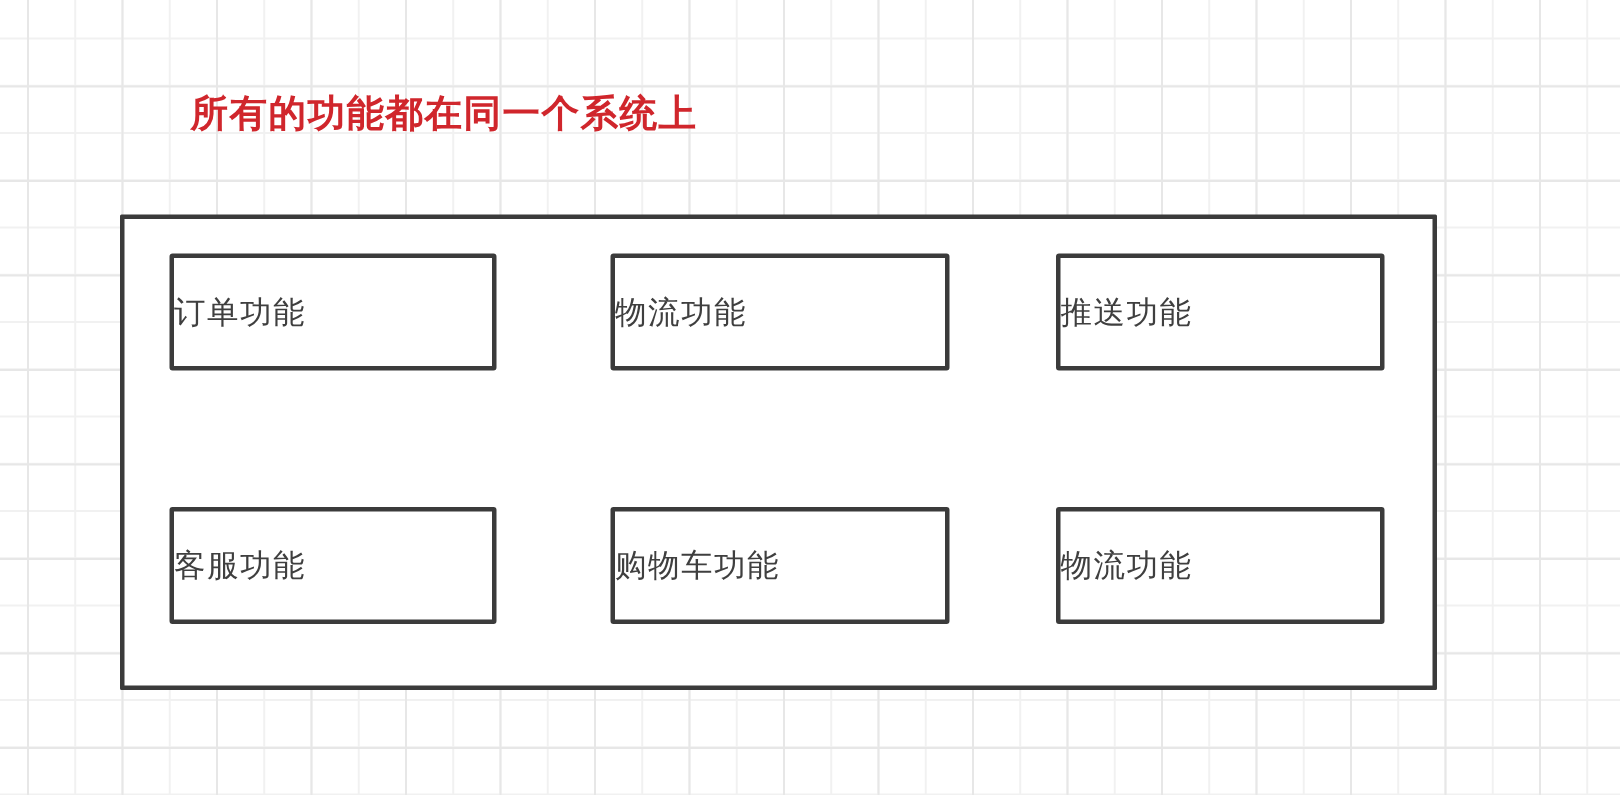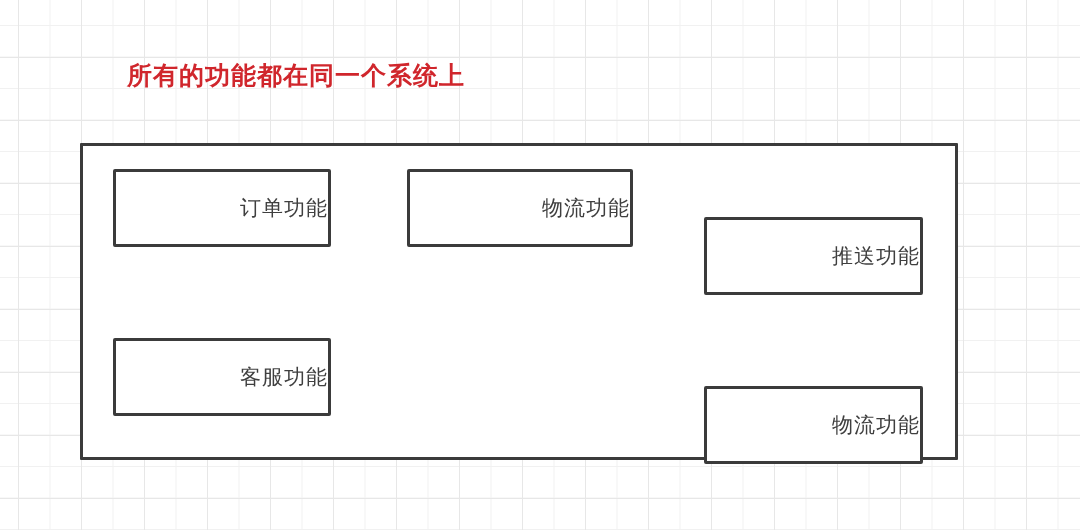--- a/index.html
+++ b/index.html
@@ -46,34 +46,34 @@
     border-radius: 1px;
   }
 
   .module {
     position: absolute;
     background: #ffffff;
     border: 3px solid #3b3b3b;
     border-radius: 2px;
     display: flex;
     align-items: center;
-    justify-content: flex-end;
+    justify-content: flex-start;
   }
 
   .module-label {
     font-size: 21px;
     color: #3f3f3f;
     letter-spacing: 1px;
     white-space: nowrap;
   }
 
   
   .c1 { left: 113px; width: 212px; }
   .c2 { left: 407px; width: 220px; }
-  .c3 { left: 704px; width: 213px; margin-top: 48px; }
+  .c3 { left: 704px; width: 213px; }
   
   .r1 { top: 169px; height: 72px; }
   .r2 { top: 338px; height: 72px; }
 </style>
 </head>
 <body>
 
 <div class="canvas">
 
   <div class="diagram-title">所有的功能都在同一个系统上</div>
@@ -89,18 +89,21 @@
   </div>
 
   <div class="module r1 c3">
     <span class="module-label">推送功能</span>
   </div>
 
   <div class="module r2 c1">
     <span class="module-label">客服功能</span>
   </div>
 
+  <div class="module r2 c2">
+    <span class="module-label">购物车功能</span>
+  </div>
 
   <div class="module r2 c3">
     <span class="module-label">物流功能</span>
   </div>
 
 </div>
 
 </body></html>

